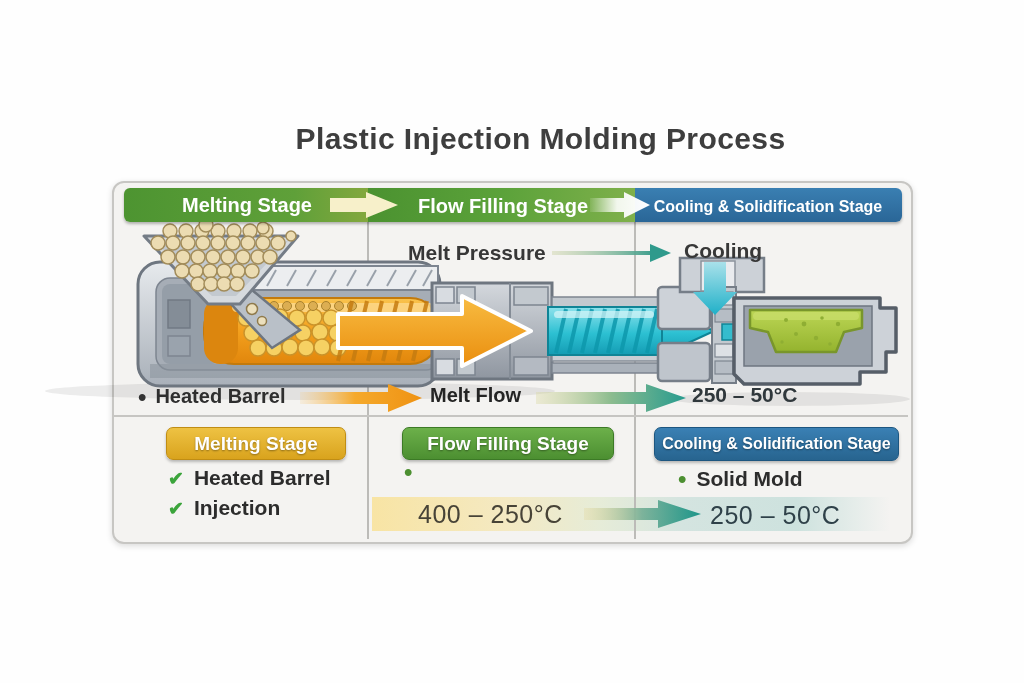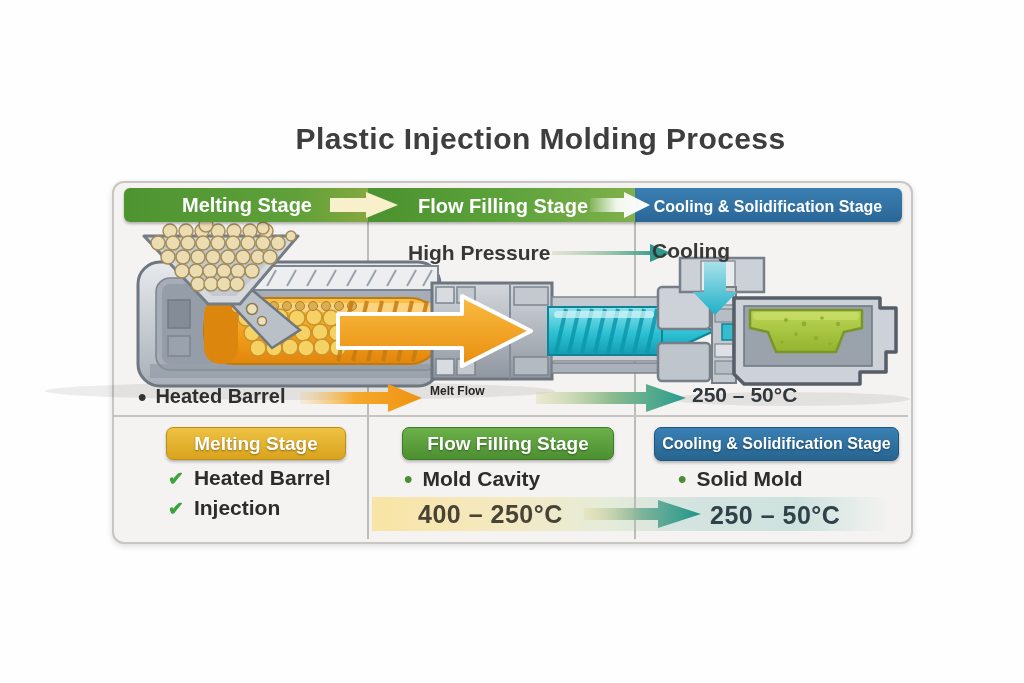--- a/index.html
+++ b/index.html
@@ -14,40 +14,40 @@
      background:linear-gradient(90deg,#f8e4a4 0%,#f4e9c2 26%,#e6ecd8 44%,#d4e4e0 60%,#cde2de 82%,rgba(205,226,222,0) 100%);}
   .vdiv{width:2px;background:#bcbbb8;top:222px;height:317px;z-index:2;}
   .hdiv{left:114px;top:415px;width:794px;height:2px;background:#c6c5c2;z-index:2;}
   .stagebar{left:124px;top:188px;width:778px;height:34px;border-radius:6px;overflow:hidden;
             box-shadow:0 2px 3px rgba(0,0,0,.28);z-index:4;}
   .stagebar svg{display:block;}
   .stagebar text{font-family:"Liberation Sans",sans-serif;font-weight:bold;fill:#ffffff;}
   svg.machine{left:0;top:0;z-index:3;pointer-events:none;}
   .lbl{z-index:5;color:#373737;white-space:nowrap;}
   .lbl-hp{left:408px;top:241px;font-size:21px;font-weight:bold;}
-  .lbl-cooling{left:652px;top:239px;font-size:21px;font-weight:bold;}
+  .lbl-cooling{left:684px;top:239px;font-size:21px;font-weight:bold;}
   .lbl-row{display:flex;align-items:center;gap:9px;font-size:20px;}
   .lbl-heated{left:138px;top:385px;color:#2e2e2e;font-weight:bold;}
-  .lbl-melt{left:430px;top:384px;font-size:12px;font-weight:bold;color:#242424;}
+  .lbl-melt{left:430px;top:384px;font-size:20px;font-weight:bold;color:#242424;}
   .lbl-tempmid{left:692px;top:383px;font-size:21px;font-weight:bold;color:#30383c;}
   .badge{z-index:5;display:flex;align-items:center;justify-content:center;color:#fff;
          font-weight:bold;border-radius:7px;text-shadow:0 1px 2px rgba(0,0,0,.38);
          box-shadow:0 2px 3px rgba(0,0,0,.25);}
   .badge-gold{left:166px;top:427px;width:178px;height:31px;font-size:19px;
       background:linear-gradient(180deg,#eec243,#d9a31d);border:1px solid #c08d14;}
   .badge-green{left:402px;top:427px;width:210px;height:31px;font-size:19px;
       background:linear-gradient(180deg,#6cb04a,#4c8f31);border:1px solid #3c7a26;}
   .badge-blue{left:654px;top:427px;width:243px;height:32px;font-size:16px;
       background:linear-gradient(180deg,#3a80b4,#27648f);border:1px solid #1d5680;}
   .item{z-index:5;display:flex;align-items:center;gap:10px;font-size:21px;color:#2c2c2c;font-weight:bold;}
   .check{color:#3ba43b;font-size:19px;font-weight:bold;}
   .bullet{font-size:24px;line-height:10px;}
   .bullet-green{color:#4c8f31;}
   .bullet-dark{color:#333333;}
-  .temp-text{z-index:5;font-size:25px;font-weight:bold;color:#474337;letter-spacing:.5px;}
+  .temp-text{z-index:5;font-size:25px;font-weight:normal;color:#474337;letter-spacing:.5px;}
   .temp-left{left:418px;top:500px;}
   .temp-right{left:710px;top:501px;color:#2f4149;}
 </style>
 </head>
 <body>
 
 <div id="canvas">
 
   <div class="abs title">Plastic Injection Molding Process</div>
 
@@ -339,21 +339,21 @@
       <line x1="552" y1="253" x2="650" y2="253" stroke="url(#gha)" stroke-width="4"></line>
       <polygon points="650,244 671,253 650,262" fill="#2f9a8c"></polygon>
     </g>
 
     <polygon points="300,392 388,392 388,384 422,398 388,412 388,404 300,404" fill="url(#goa)"></polygon>
     <polygon points="536,392 646,392 646,384 686,398 646,412 646,404 536,404" fill="url(#gta)"></polygon>
 
     <polygon points="584,508 658,508 658,500 701,514 658,528 658,520 584,520" fill="url(#gband)"></polygon>
   </svg>
 
-  <div class="abs lbl lbl-hp">High Pressure</div>
+  <div class="abs lbl lbl-hp">Melt Pressure</div>
   <div class="abs lbl lbl-cooling">Cooling</div>
 
   <div class="abs lbl lbl-row lbl-heated">
     <span class="bullet bullet-dark">•</span>
     <span>Heated Barrel</span>
   </div>
   <div class="abs lbl lbl-melt">Melt Flow</div>
   <div class="abs lbl lbl-tempmid">250 – 50°C</div>
 
   <div class="abs badge badge-gold">Melting Stage</div>
@@ -362,21 +362,20 @@
     <span>Heated Barrel</span>
   </div>
   <div class="abs item" style="left:168px;top:496px;">
     <span class="check">✔</span>
     <span>Injection</span>
   </div>
 
   <div class="abs badge badge-green">Flow Filling Stage</div>
   <div class="abs item" style="left:404px;top:467px;">
     <span class="bullet bullet-green">•</span>
-    <span>Mold Cavity</span>
   </div>
   <div class="abs temp-text temp-left">400 – 250°C</div>
 
   <div class="abs badge badge-blue">Cooling &amp; Solidification Stage</div>
   <div class="abs item" style="left:678px;top:467px;">
     <span class="bullet bullet-green">•</span>
     <span>Solid Mold</span>
   </div>
   <div class="abs temp-text temp-right">250 – 50°C</div>
 

